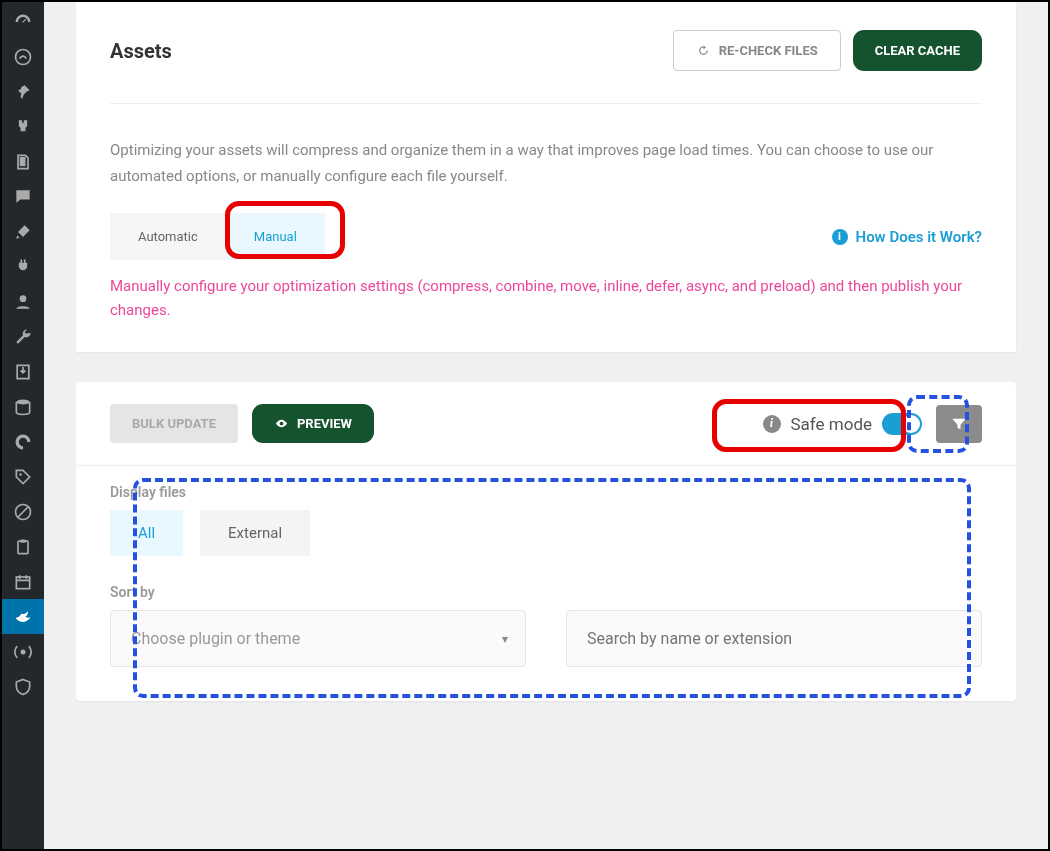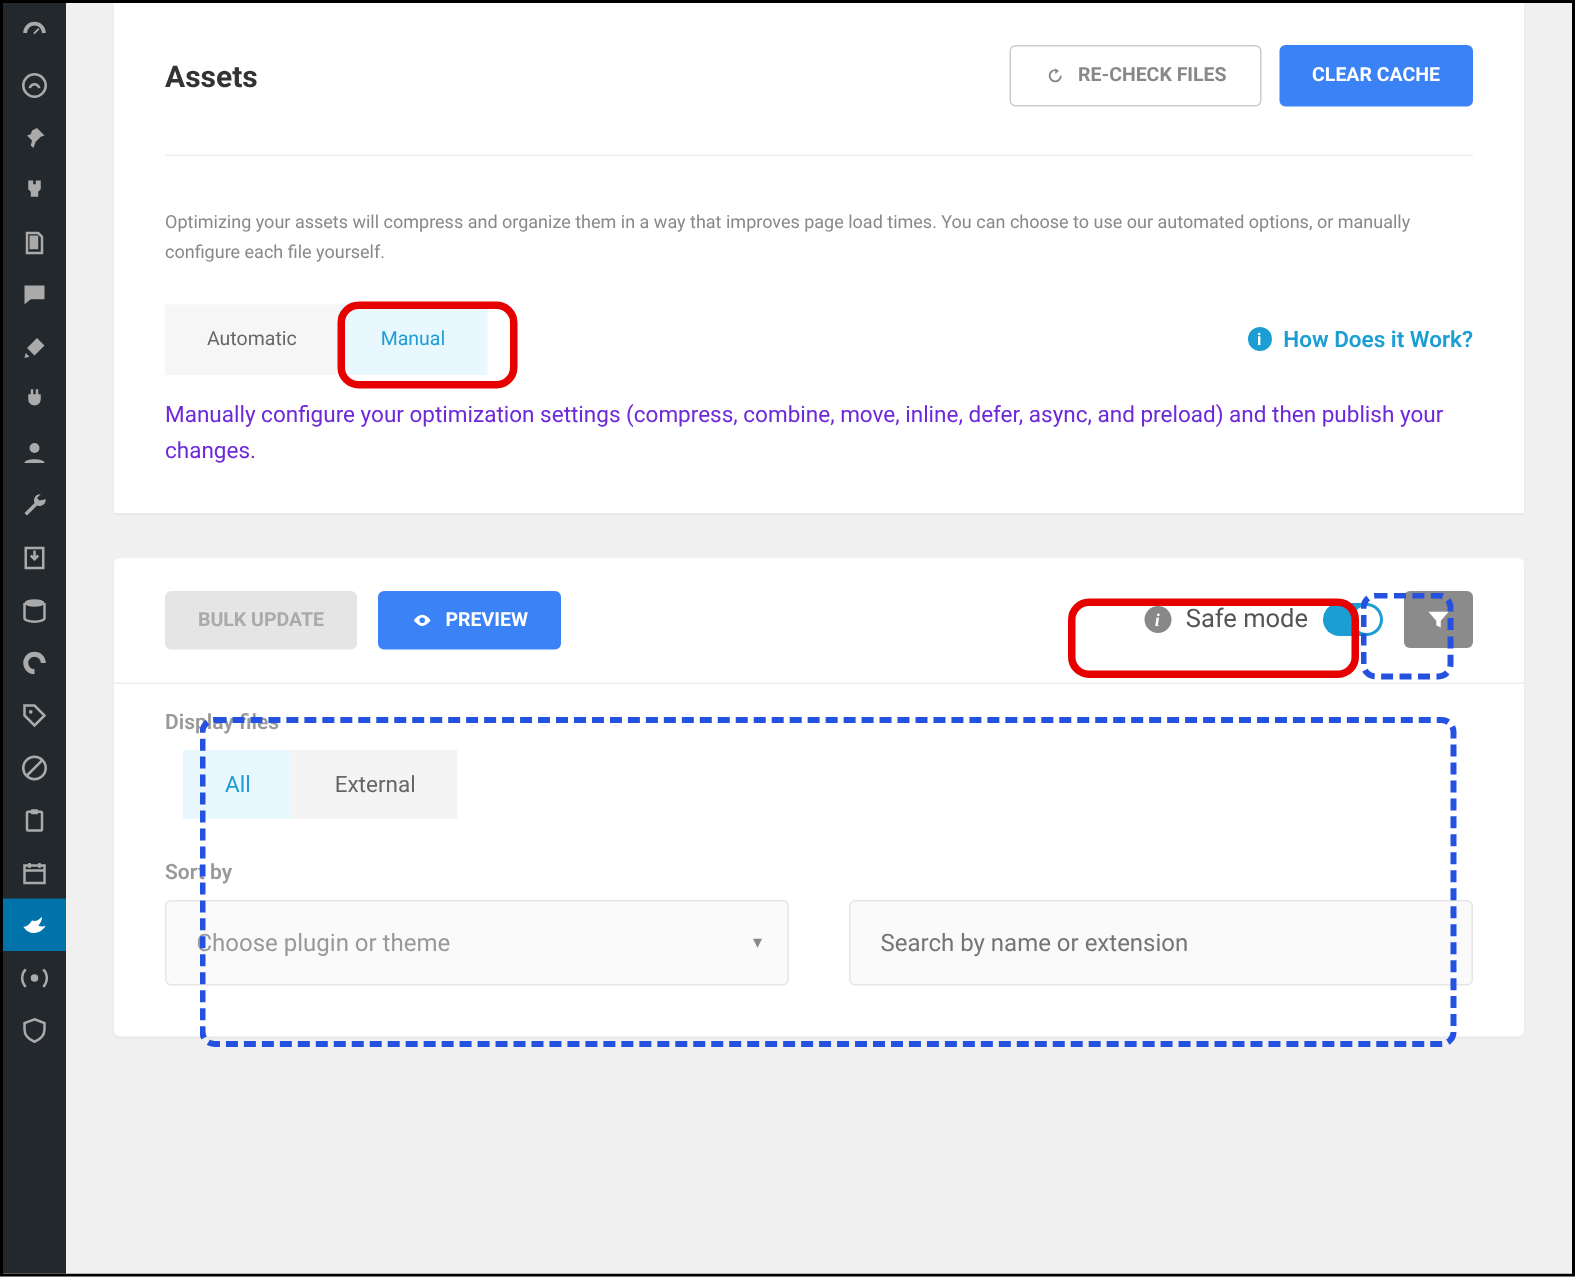--- a/index.html
+++ b/index.html
@@ -12,51 +12,51 @@
   .content { flex: 1; background: #f0f0f1; overflow-y: auto; padding: 0 0 30px 0; }
   .wrap { max-width: 940px; margin: 0 auto; padding: 0 25px; }
 
   .card { background: #fff; border-radius: 4px; box-shadow: 0 1px 2px rgba(0,0,0,0.05); }
   .card-head { display: flex; align-items: center; justify-content: space-between; padding: 28px 0 32px; border-bottom: 1px solid #eee; }
   .page-title { font-size: 20px; font-weight: 700; color: #333; }
   .head-actions { display: flex; gap: 12px; }
 
   .btn { border-radius: 4px; font-size: 13px; font-weight: 700; padding: 12px 22px; cursor: pointer; display: inline-flex; align-items: center; gap: 8px; border: none; }
   .btn-outline { background: #fff; color: #888; border: 1px solid #ccc; }
-  .btn-gray { background: #3b82f6; color: #fff; }
+  .btn-gray { background: #14532d; color: #fff; border-radius: 11px; }
   .btn-gray-light { background: #e5e5e5; color: #aaa; }
   .btn-icon svg { width: 15px; height: 15px; fill: currentColor; }
 
-  .desc { color: #888; font-size: 12px; line-height: 1.7; padding: 34px 0 24px; }
+  .desc { color: #888; font-size: 15px; line-height: 1.7; padding: 34px 0 24px; }
 
   .tabrow { display: flex; align-items: center; justify-content: space-between; }
   .tabs { display: flex; }
   .tab { padding: 16px 28px; background: #f6f6f6; color: #666; font-size: 13px; cursor: pointer; }
   .tab.active { background: #e9f7fe; color: #1a9ed4; }
   .help-link { color: #1a9ed4; font-size: 15px; display: inline-flex; align-items: center; gap: 8px; cursor: pointer; font-weight: 600; }
   .help-link .info-dot { width: 16px; height: 16px; border-radius: 50%; background: #1a9ed4; color: #fff; font-size: 11px; display: inline-flex; align-items: center; justify-content: center; font-weight: 700; }
-  .tab-desc { color: #6d28d9; font-size: 15px; line-height: 1.6; padding: 14px 0 30px; }
+  .tab-desc { color: #ec4899; font-size: 15px; line-height: 1.6; padding: 14px 0 30px; }
 
   .section2 { margin-top: 30px; }
   .toolbar2 { display: flex; align-items: center; justify-content: space-between; padding: 22px 34px; border-bottom: 1px solid #eee; }
   .toolbar2-left { display: flex; gap: 14px; }
   .toolbar2-right { display: flex; align-items: center; gap: 14px; }
 
   .safe-wrap { display: inline-flex; align-items: center; gap: 10px; }
   .info-gray { width: 18px; height: 18px; border-radius: 50%; background: #888; color: #fff; font-size: 12px; font-style: italic; font-family: serif; display: inline-flex; align-items: center; justify-content: center; font-weight: 700; }
   .safe-label { color: #555; font-size: 17px; }
   .toggle { width: 40px; height: 22px; border-radius: 20px; background: #1a9ed4; position: relative; cursor: pointer; }
   .toggle-knob { position: absolute; right: 2px; top: 2px; width: 18px; height: 18px; border-radius: 50%; background: #fff; }
 
   .filter-btn { width: 46px; height: 38px; border-radius: 4px; background: #8b8b8b; display: flex; align-items: center; justify-content: center; cursor: pointer; }
   .filter-btn svg { width: 18px; height: 18px; fill: #fff; }
 
   .filter-panel { padding: 18px 34px 34px; }
   .field-label { color: #999; font-size: 14px; font-weight: 600; margin-bottom: 10px; }
-  .pill-row { display: flex; gap: 0; margin-bottom: 28px; margin-left: 12px; }
+  .pill-row { display: flex; gap: 17px; margin-bottom: 28px; }
   .pill { padding: 14px 28px; background: #f4f4f4; color: #666; font-size: 15px; cursor: pointer; }
   .pill.active { background: #e9f7fe; color: #1a9ed4; }
   .sort-row { display: flex; gap: 40px; }
   .select-wrap { flex: 1; position: relative; }
   .faux-input { width: 100%; padding: 18px 20px; border: 1px solid #e5e5e5; border-radius: 4px; background: #fafafa; color: #999; font-size: 16px; }
   .chev { position: absolute; right: 18px; top: 50%; transform: translateY(-50%); color: #888; font-size: 12px; pointer-events:none; }
 
   .footerbar { padding: 24px 34px; border-top: 1px solid #eee; }
 
   

